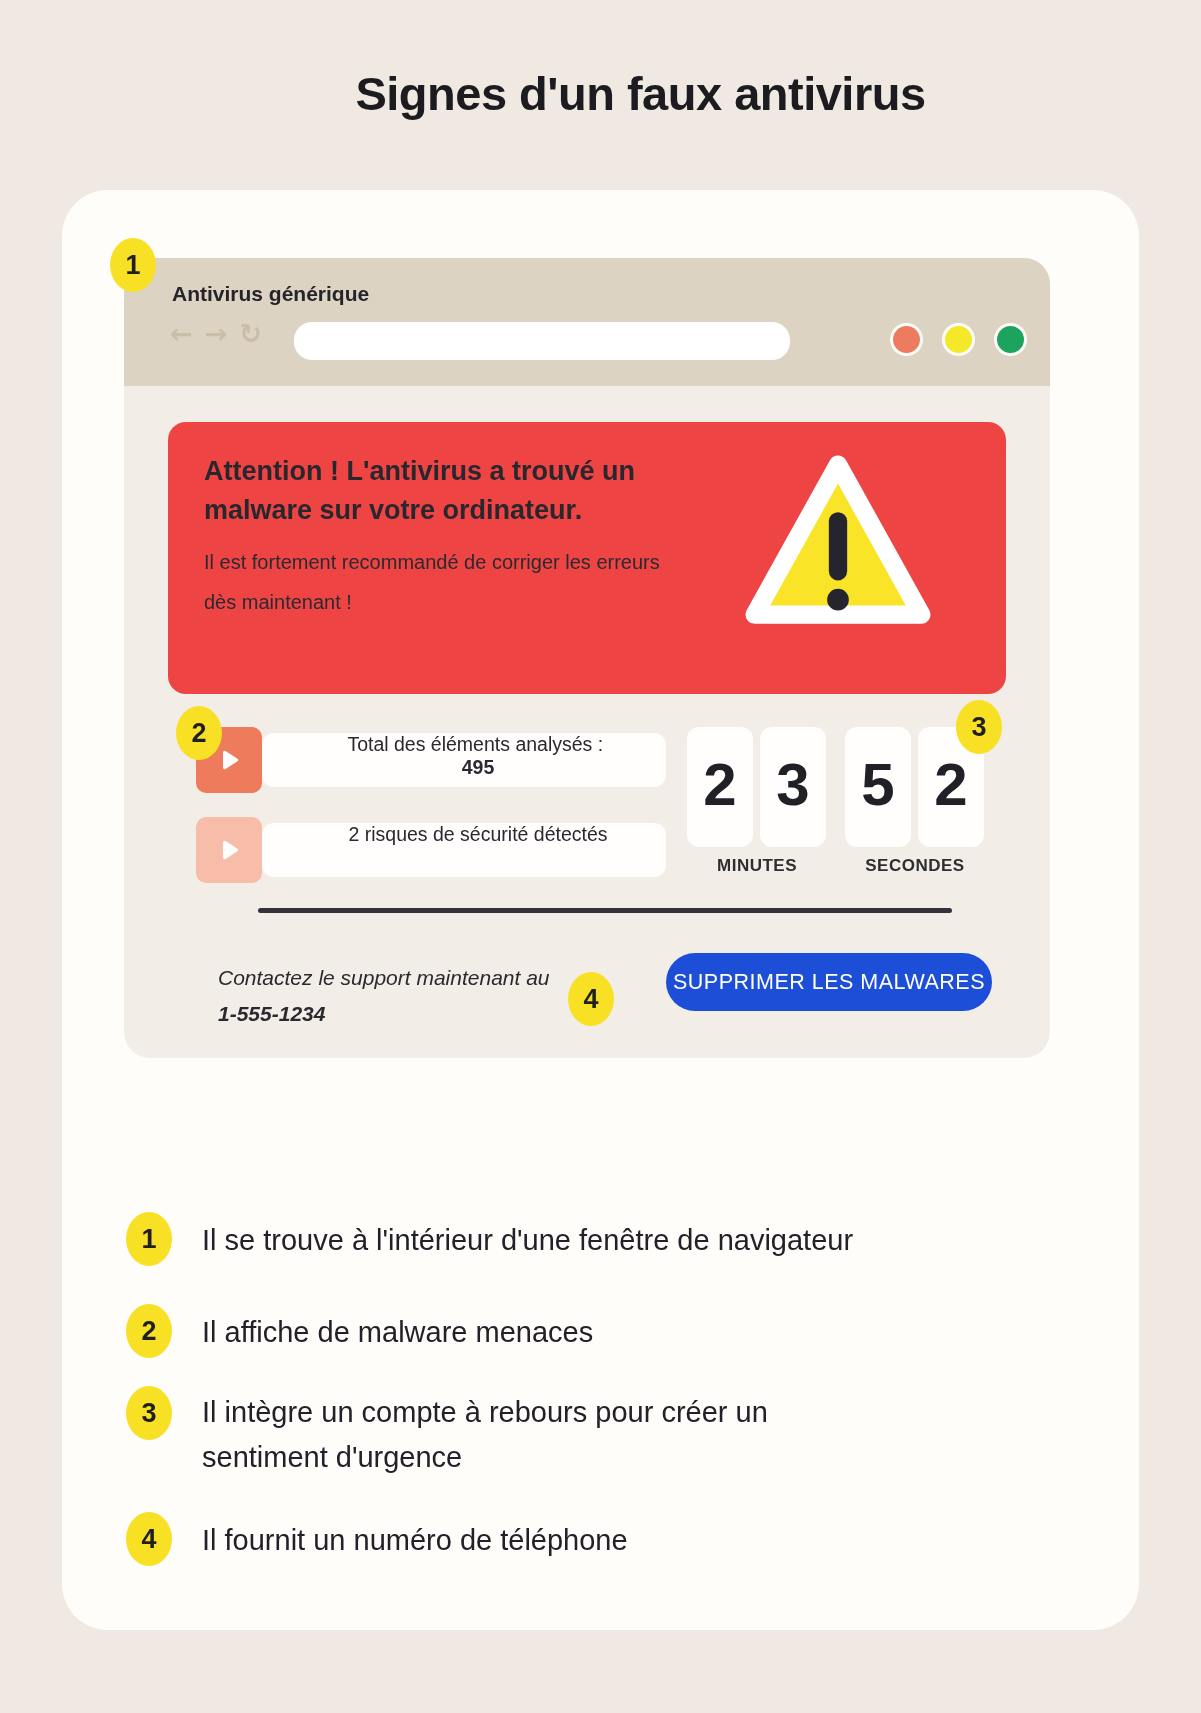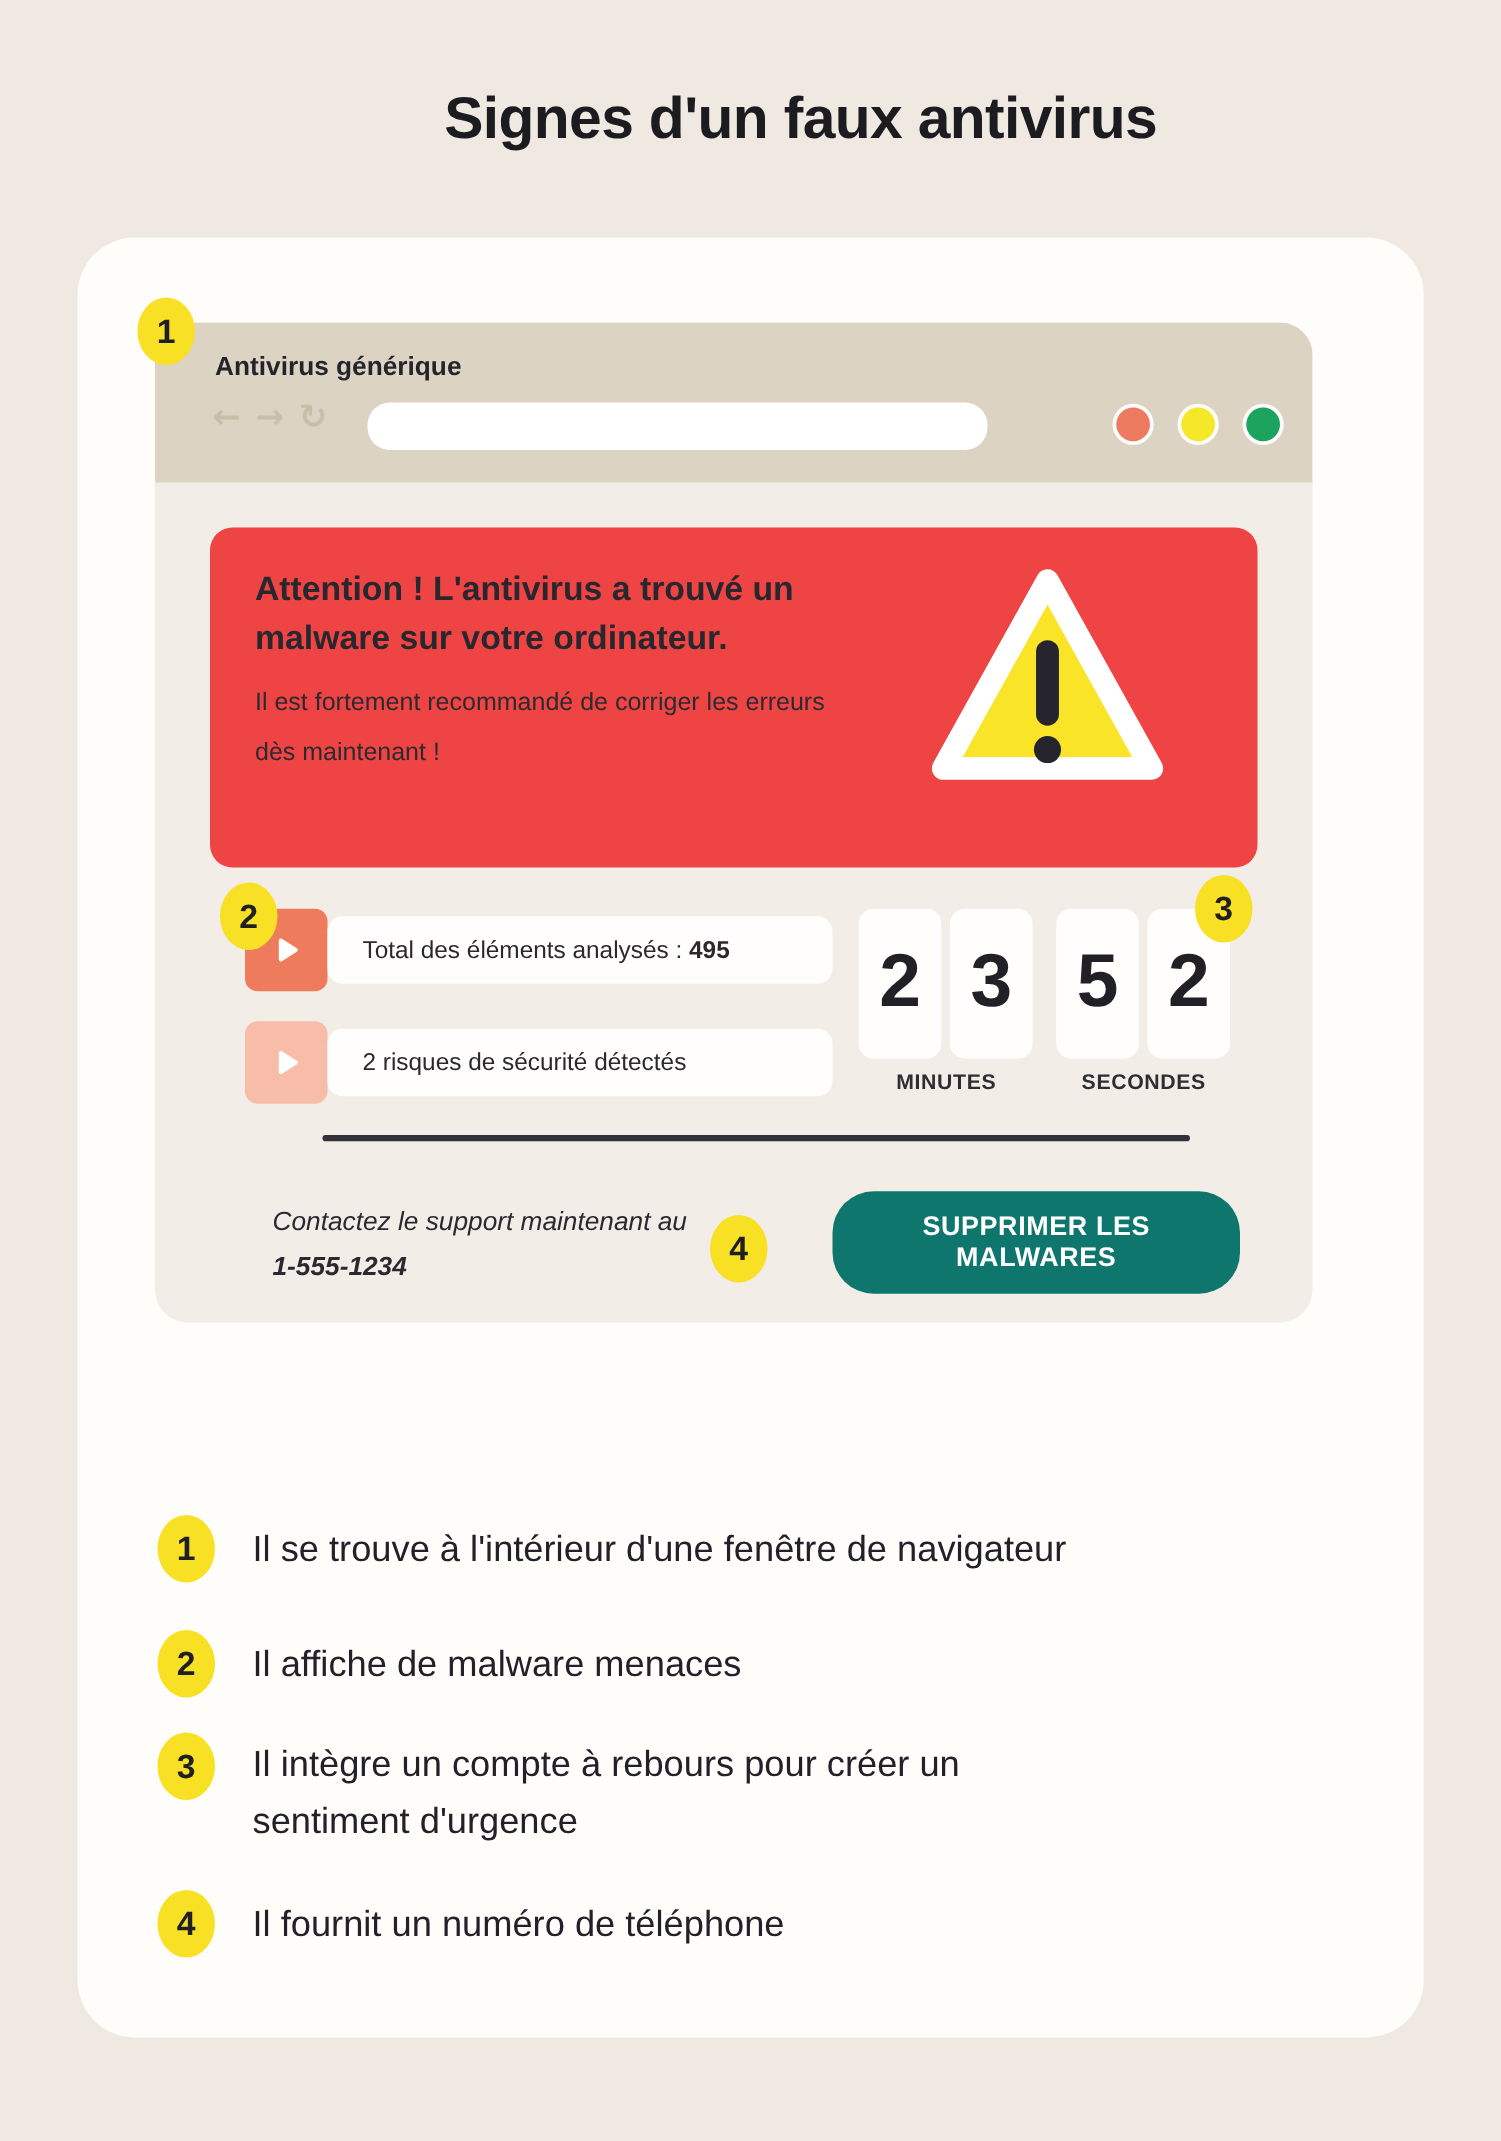--- a/index.html
+++ b/index.html
@@ -58,41 +58,41 @@
     font-size:27px;font-weight:700;color:#1F1F24;
   }
 
   
   .play-btn{width:66px;height:66px;border-radius:10px;display:flex;align-items:center;justify-content:center;}
   .play-strong{background:#EE7B5B;}
   .play-pale{background:#F8BDA8;}
   .scan-label{
     width:404px;height:54px;background:#FFFEFC;border-radius:12px;
     display:flex;align-items:center;padding-left:28px;box-sizing:border-box;
-    font-size:19.5px;color:#2A2930;font-weight:500;white-space:pre;
+    font-size:19.5px;color:#2A2930;font-weight:500;white-space:pre;flex-direction:column;
   }
   .scan-label b{font-weight:700;}
 
   
   .digit-box{
     width:66px;height:120px;background:#FFFEFC;border-radius:12px;
     display:flex;align-items:center;justify-content:center;
     font-size:60px;font-weight:700;color:#202026;padding-bottom:6px;box-sizing:border-box;
   }
   .cd-label{font-size:17px;font-weight:600;letter-spacing:.5px;color:#2E2D34;text-align:center;}
 
   
   .divider{left:258px;top:908px;width:694px;height:5px;background:#33323A;border-radius:3px;}
   .support-line{left:218px;font-size:21px;font-style:italic;color:#2A2930;}
   .support-phone{font-weight:700;}
   .cta-button{
-    left:666px;top:953px;width:326px;height:82px;border-radius:33px;
-    background:#0f766e;border:none;cursor:pointer;
+    left:666px;top:953px;width:326px;height:58px;border-radius:33px;
+    background:#1d4ed8;border:none;cursor:pointer;
     display:flex;align-items:center;justify-content:center;
-    color:#FFFFFF;font-size:21.5px;font-weight:700;letter-spacing:.5px;
+    color:#FFFFFF;font-size:21.5px;font-weight:400;letter-spacing:.5px;
     font-family:"Liberation Sans","DejaVu Sans",sans-serif;
   }
 
   
   .legend-text{font-size:29px;font-weight:500;color:#222129;line-height:1.55;}
 </style>
 </head>
 <body>
 
 <div class="abs page-title">Signes d'un faux antivirus</div>

